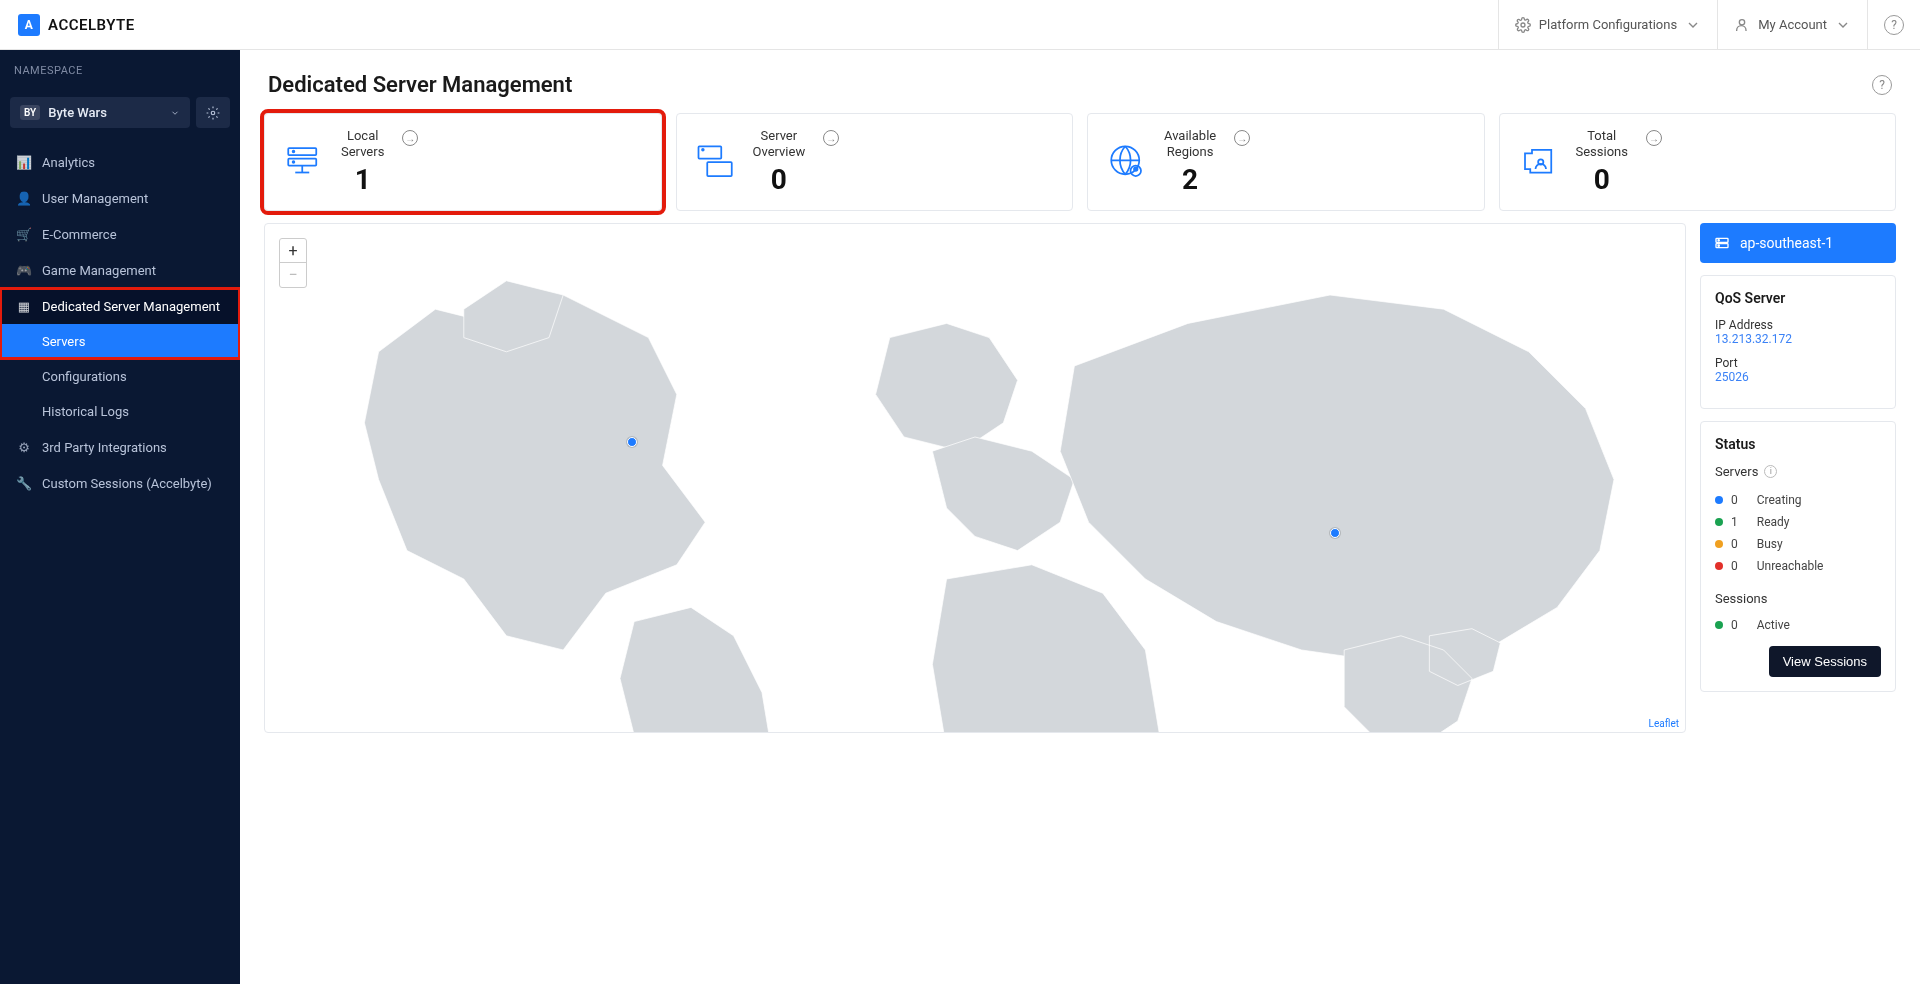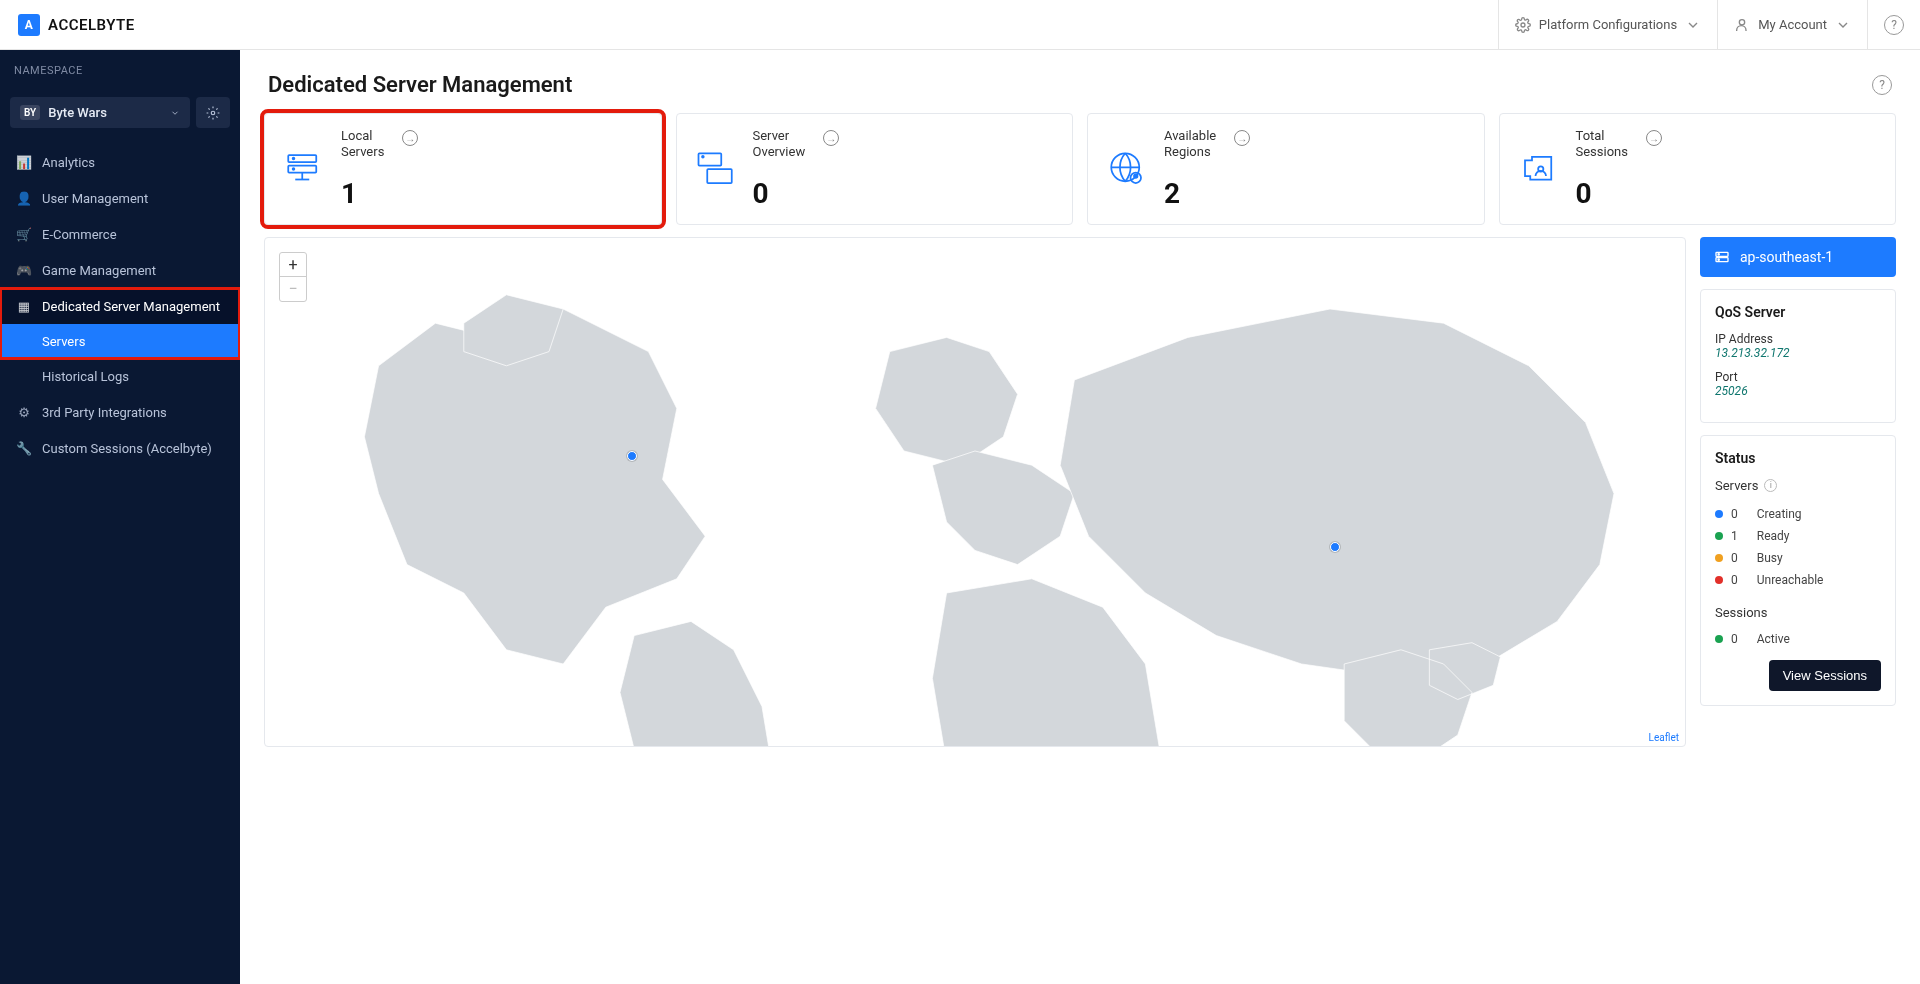--- a/index.html
+++ b/index.html
@@ -30,40 +30,40 @@
 
 .main { flex:1; background:#fff; overflow-y:auto; padding: 0 0 10px; }
 .page-head { display:flex; align-items:center; padding: 22px 28px 16px; }
 .page-title { font-size: 22px; font-weight:600; color:#1a1a1a; flex:1;}
 .help-circ{width:20px;height:20px;border:1.5px solid #999;border-radius:50%;display:flex;align-items:center;justify-content:center;font-size:12px;color:#888;cursor:pointer;}
 
 .cards { display:flex; gap:14px; padding: 0 24px 12px; }
 .card { flex:1; background:#fff; border:1px solid #e5e8ed; border-radius:4px; padding: 14px 18px; display:flex; gap:16px;align-items:center;}
 .card.hl { outline:4px solid #e31b0c; }
 .card-icon { width:42px;height:42px; color:#1d7bff; }
-.card-body{ display:flex;flex-direction:column;gap:16px;}
+.card-body{ display:flex;flex-direction:column;gap:2px;text-align:center;}
 .card-label{font-size:13px;color:#333;line-height:1.25;}
 .card-value{font-size:28px;font-weight:700;color:#111;}
 .card-arrow{width:16px;height:16px;border:1.5px solid #888;border-radius:50%;display:flex;align-items:center;justify-content:center;font-size:10px;color:#888;margin-left:2px;cursor:pointer;align-self:flex-start;margin-top:2px;}
 
 .content-row { display:flex; gap:14px; padding:0 24px 8px; }
 .map-wrap { flex:1; background:#fff; border:1px solid #e5e8ed; border-radius:4px; position:relative; height:510px; overflow:hidden;}
 .zoom { position:absolute; top:14px; left:14px; width:28px; border:1px solid #ccc; border-radius:3px; background:#fff; z-index:3;}
 .zoom div{height:24px;display:flex;align-items:center;justify-content:center;cursor:pointer;font-size:16px;color:#333;}
 .zoom div:first-child{border-bottom:1px solid #ccc;}
 .leaflet { position:absolute; bottom:3px; right:6px; font-size:10px; color:#1d7bff; cursor:pointer;}
 .map-svg { position:absolute; inset:0; }
 .marker { position:absolute; width:10px; height:10px; background:#1d7bff; border-radius:50%; border:1.5px solid #fff; box-shadow:0 0 0 1px rgba(0,0,0,0.15);}
 
 .side-col { width:196px; display:flex; flex-direction:column; gap:12px;}
 .region-chip { background:#1d7bff; color:#fff; border-radius:4px; padding:12px 14px; display:flex;align-items:center;gap:10px;font-size:14px;cursor:pointer;}
 .panel { background:#fff; border:1px solid #e5e8ed; border-radius:4px; padding:14px; }
 .panel h4 { font-size:14px; font-weight:600; margin-bottom:12px; color:#1a1a1a;}
 .kv-label{font-size:12px;color:#333;margin-top:4px;}
-.kv-value{font-size:12px;color:#0f766e;margin-bottom:10px;font-style:italic;}
+.kv-value{font-size:12px;color:#3b82f6;margin-bottom:10px;}
 .status-head{display:flex;align-items:center;gap:6px;font-size:13px;color:#333;margin-bottom:10px;}
 .status-info{width:13px;height:13px;border:1px solid #bbb;border-radius:50%;font-size:9px;display:flex;align-items:center;justify-content:center;color:#999;}
 .stat-row{display:flex;align-items:center;gap:8px;font-size:12px;color:#444;padding:4px 0;}
 .dot{width:8px;height:8px;border-radius:50%;}
 .blue{background:#1d7bff;} .green{background:#1aa251;} .orange{background:#f0a020;} .red{background:#e2302a;}
 .view-sess{margin-top:10px;display:flex;justify-content:flex-end;}
 .btn-primary{background:#0f172a;color:#fff;border:none;border-radius:4px;padding:8px 14px;font-size:13px;cursor:pointer;}
 .sess-title{font-size:13px;color:#333;margin:14px 0 8px;}
 </style>
 </head>
@@ -136,20 +136,21 @@
         <span>Game Management</span>
       </div>
 
     <div class="hl-red">
       <div class="nav-item active">
           <span class="nav-icon">▦</span>
           <span>Dedicated Server Management</span>
         </div>
       <div class="nav-sub active"><span>Servers</span></div>
     </div>
+    <div class="nav-sub"><span>Configurations</span></div>
     <div class="nav-sub"><span>Historical Logs</span></div>
 
     <div class="nav-item">
         <span class="nav-icon">⚙</span>
         <span>3rd Party Integrations</span>
       </div>
     <div class="nav-item">
         <span class="nav-icon">🔧</span>
         <span>Custom Sessions (Accelbyte)</span>
       </div>

